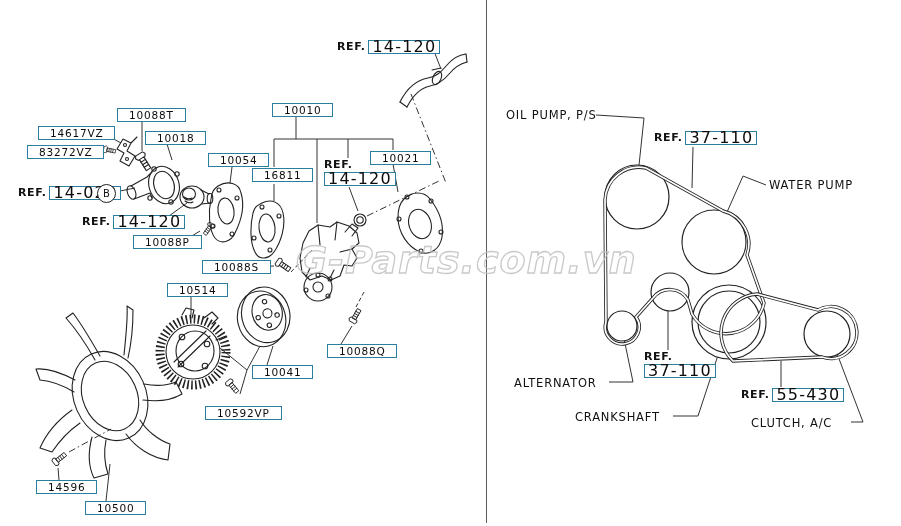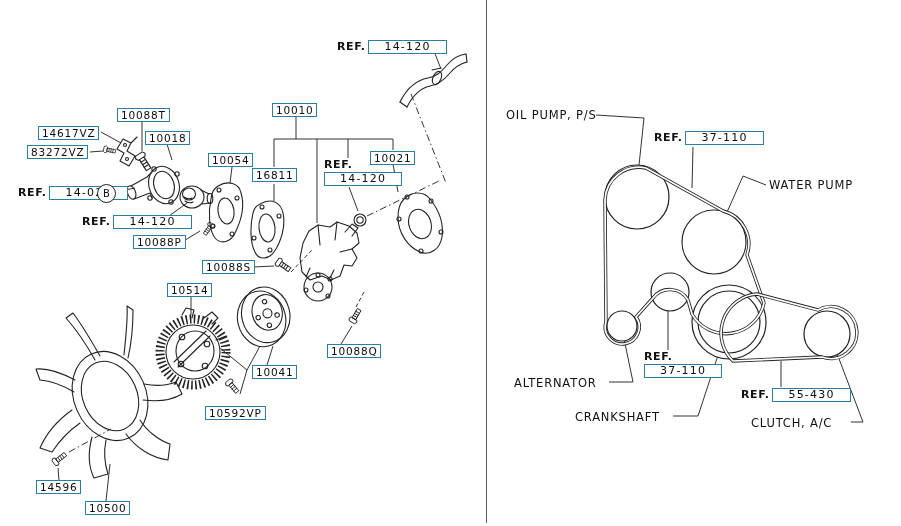--- a/index.html
+++ b/index.html
@@ -11,27 +11,27 @@
   .lineart{stroke:#222;fill:none;stroke-width:1.1;stroke-linejoin:round;stroke-linecap:round;}
   .leader{stroke:#333;fill:none;stroke-width:1;}
   .dashdot{stroke:#333;fill:none;stroke-width:1;stroke-dasharray:7 3 1.5 3;}
   .dashed{stroke:#333;fill:none;stroke-width:1;stroke-dasharray:4 2.5;}
   .beltO{stroke:#222;fill:none;stroke-width:3.4;}
   .beltI{stroke:#fff;fill:none;stroke-width:1.7;}
   .pulley{stroke:#222;fill:#fff;stroke-width:1.2;}
   .fins{stroke:#222;fill:none;stroke-width:9;stroke-dasharray:1.6 2.4;}
   .plabel{
     position:absolute;border:1.5px solid #2b7e9f;background:#fff;color:#0b0b0b;
-    font-size:10.5px;letter-spacing:0.8px;line-height:12px;padding:0 3px;white-space:nowrap;
+    font-size:10.5px;letter-spacing:0.8px;line-height:12px;padding:0 11px;white-space:nowrap;
   }
   .refrow{position:absolute;display:flex;align-items:center;gap:3px;white-space:nowrap;}
   .refcol{position:absolute;display:flex;flex-direction:column;align-items:flex-start;gap:1px;white-space:nowrap;}
   .refpre{font-size:11px;letter-spacing:0.6px;color:#111;line-height:12px;font-weight:bold;}
-  .refbox{border:1.5px solid #2b7e9f;background:#fff;color:#0b0b0b;font-size:11px;
-    letter-spacing:1.2px;line-height:12px;padding:0 15px;}
+  .refbox{border:1.5px solid #2b7e9f;background:#fff;color:#0b0b0b;font-size:16px;
+    letter-spacing:1.2px;line-height:12px;padding:0 3px;}
   .biglabel{position:absolute;font-size:11.5px;letter-spacing:0.8px;color:#111;white-space:nowrap;}
   .bcircle{
     position:absolute;width:17px;height:17px;border:1.4px solid #222;border-radius:50%;
     background:#fff;font-size:10px;display:flex;align-items:center;justify-content:center;color:#111;
   }
   .divider{position:absolute;left:486px;top:0;width:1.4px;height:523px;background:#5a5a5a;}
   .watermark{
     position:absolute;left:296px;top:238px;font-size:38px;font-weight:bold;font-style:italic;
     letter-spacing:1px;color:#d9d9d9;opacity:.85;white-space:nowrap;pointer-events:none;
   }
@@ -218,20 +218,21 @@
       <circle class="pulley" cx="827" cy="334" r="23"></circle>
       <path class="beltO" d="M605 200 A34 34 0 0 1 646 168 L723 211 A34 34 0 0 1 747 255 L764 303 A39 39 0 0 1 692 314 L688 300 A21 21 0 0 0 653 298 L636 317 A17 17 0 1 1 606 322 Z"></path>
       <path class="beltI" d="M605 200 A34 34 0 0 1 646 168 L723 211 A34 34 0 0 1 747 255 L764 303 A39 39 0 0 1 692 314 L688 300 A21 21 0 0 0 653 298 L636 317 A17 17 0 1 1 606 322 Z"></path>
       <path class="beltO" d="M757 294 L818 310 A26 26 0 1 1 822 357 L733 361 A39 39 0 0 1 757 294 Z"></path>
       <path class="beltI" d="M757 294 L818 310 A26 26 0 1 1 822 357 L733 361 A39 39 0 0 1 757 294 Z"></path>
     </g>
   </svg>
 
   <div class="divider"></div>
 
+  <div class="watermark">G-Parts.com.vn</div>
 
   <div class="plabel" style="left:117px;top:108px">10088T</div>
   <div class="plabel" style="left:38px;top:126px">14617VZ</div>
   <div class="plabel" style="left:27px;top:145px">83272VZ</div>
   <div class="plabel" style="left:145px;top:131px">10018</div>
   <div class="plabel" style="left:208px;top:153px">10054</div>
   <div class="plabel" style="left:252px;top:168px">16811</div>
   <div class="plabel" style="left:272px;top:103px">10010</div>
   <div class="plabel" style="left:370px;top:151px">10021</div>
   <div class="plabel" style="left:133px;top:235px">10088P</div>

